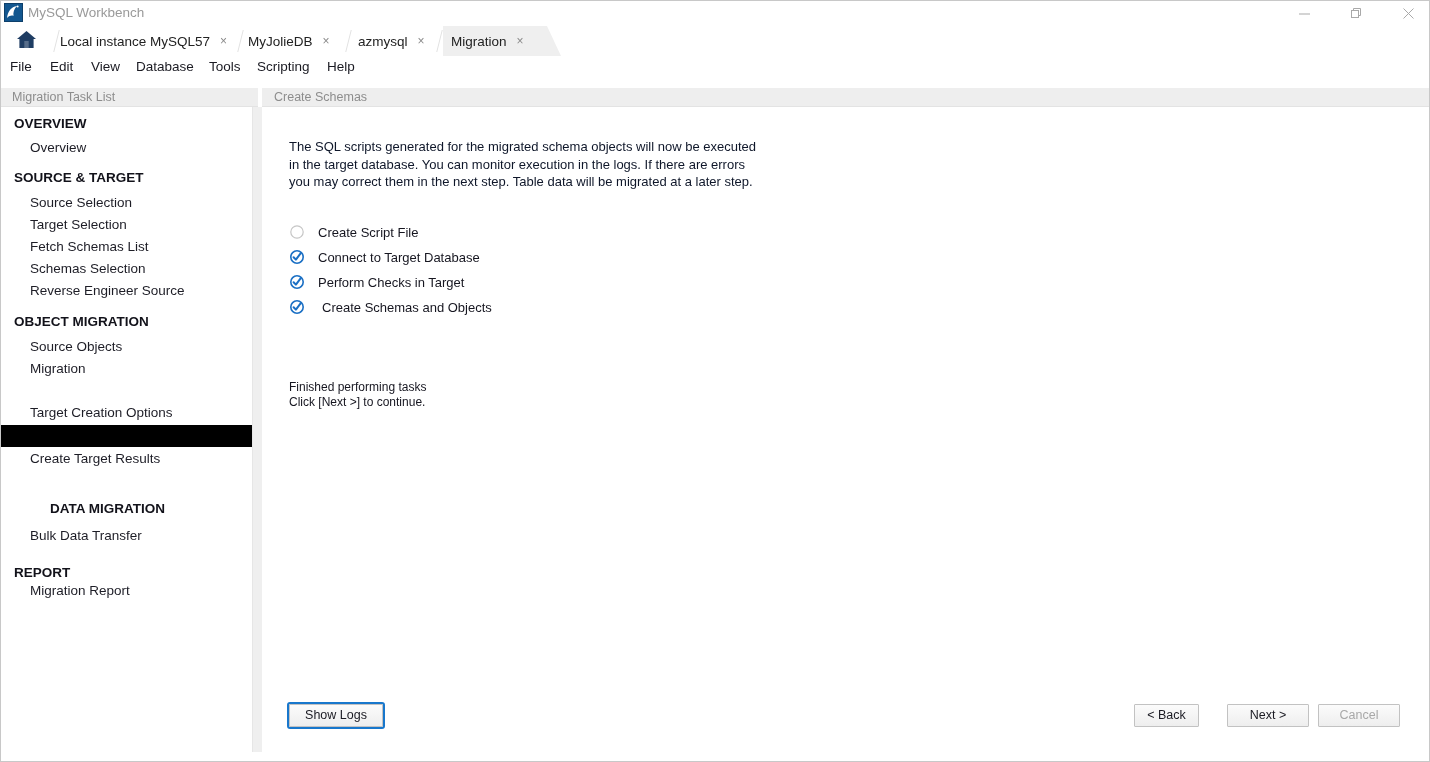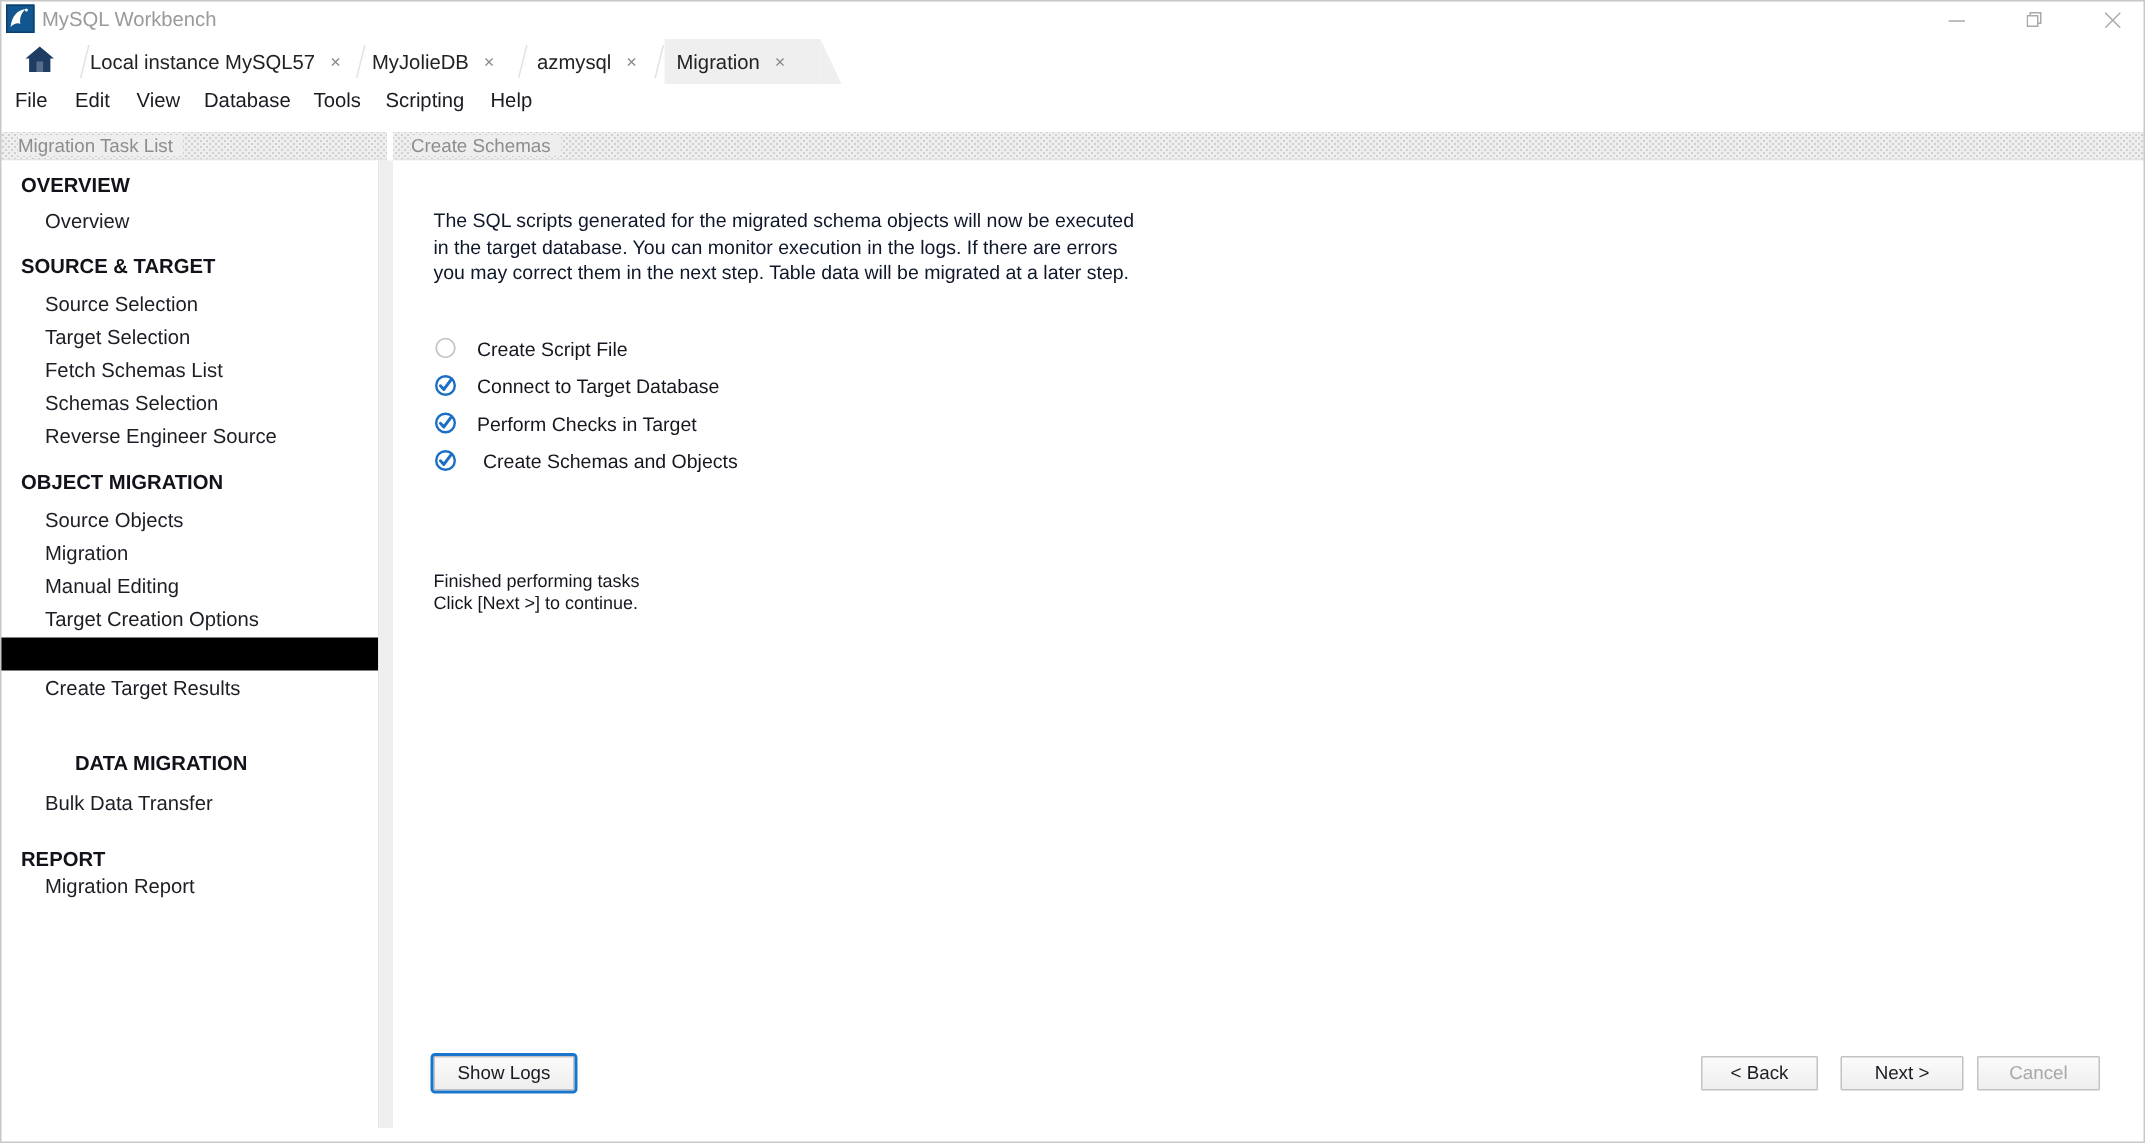--- a/index.html
+++ b/index.html
@@ -260,21 +260,21 @@
     cursor: default;
     box-sizing: border-box;
   }
   .btn.focus {
     outline: 2px solid #1877cc;
     outline-offset: 0px;
   }
   .btn.disabled { color: #a8a8a8; }
 
   .btn-showlogs { left: 289px; top: 704px; width: 94px; }
-  .btn-back     { left: 1134px; top: 704px; width: 78px; }
+  .btn-back     { left: 1134px; top: 704px; width: 65px; }
   .btn-next     { left: 1227px; top: 704px; width: 82px; }
   .btn-cancel   { left: 1318px; top: 704px; width: 82px; }
 
   .win-border {
     position: absolute;
     left: 0; top: 0;
     width: 1430px; height: 762px;
     border: 1px solid #c8c8c8;
     box-sizing: border-box;
     pointer-events: none;
@@ -391,23 +391,20 @@
   </div>
   <div class="side-item" style="top:174px;">
     <span class="si-label">Reverse Engineer Source</span>
   </div>
 
   <div class="side-item" style="top:230px;">
     <span class="si-label">Source Objects</span>
   </div>
   <div class="side-item" style="top:252px;">
     <span class="si-label">Migration</span>
-  </div>
-  <div class="side-item" style="top:274px;">
-    <span class="si-label">Manual Editing</span>
   </div>
   <div class="side-item" style="top:296px;">
     <span class="si-label">Target Creation Options</span>
   </div>
   <div class="side-item selected" style="top:318px;">
     <span class="si-label">Create Schemas</span>
   </div>
   <div class="side-item" style="top:342px;text-align:center;">
     <span class="si-label">Create Target Results</span>
   </div>

